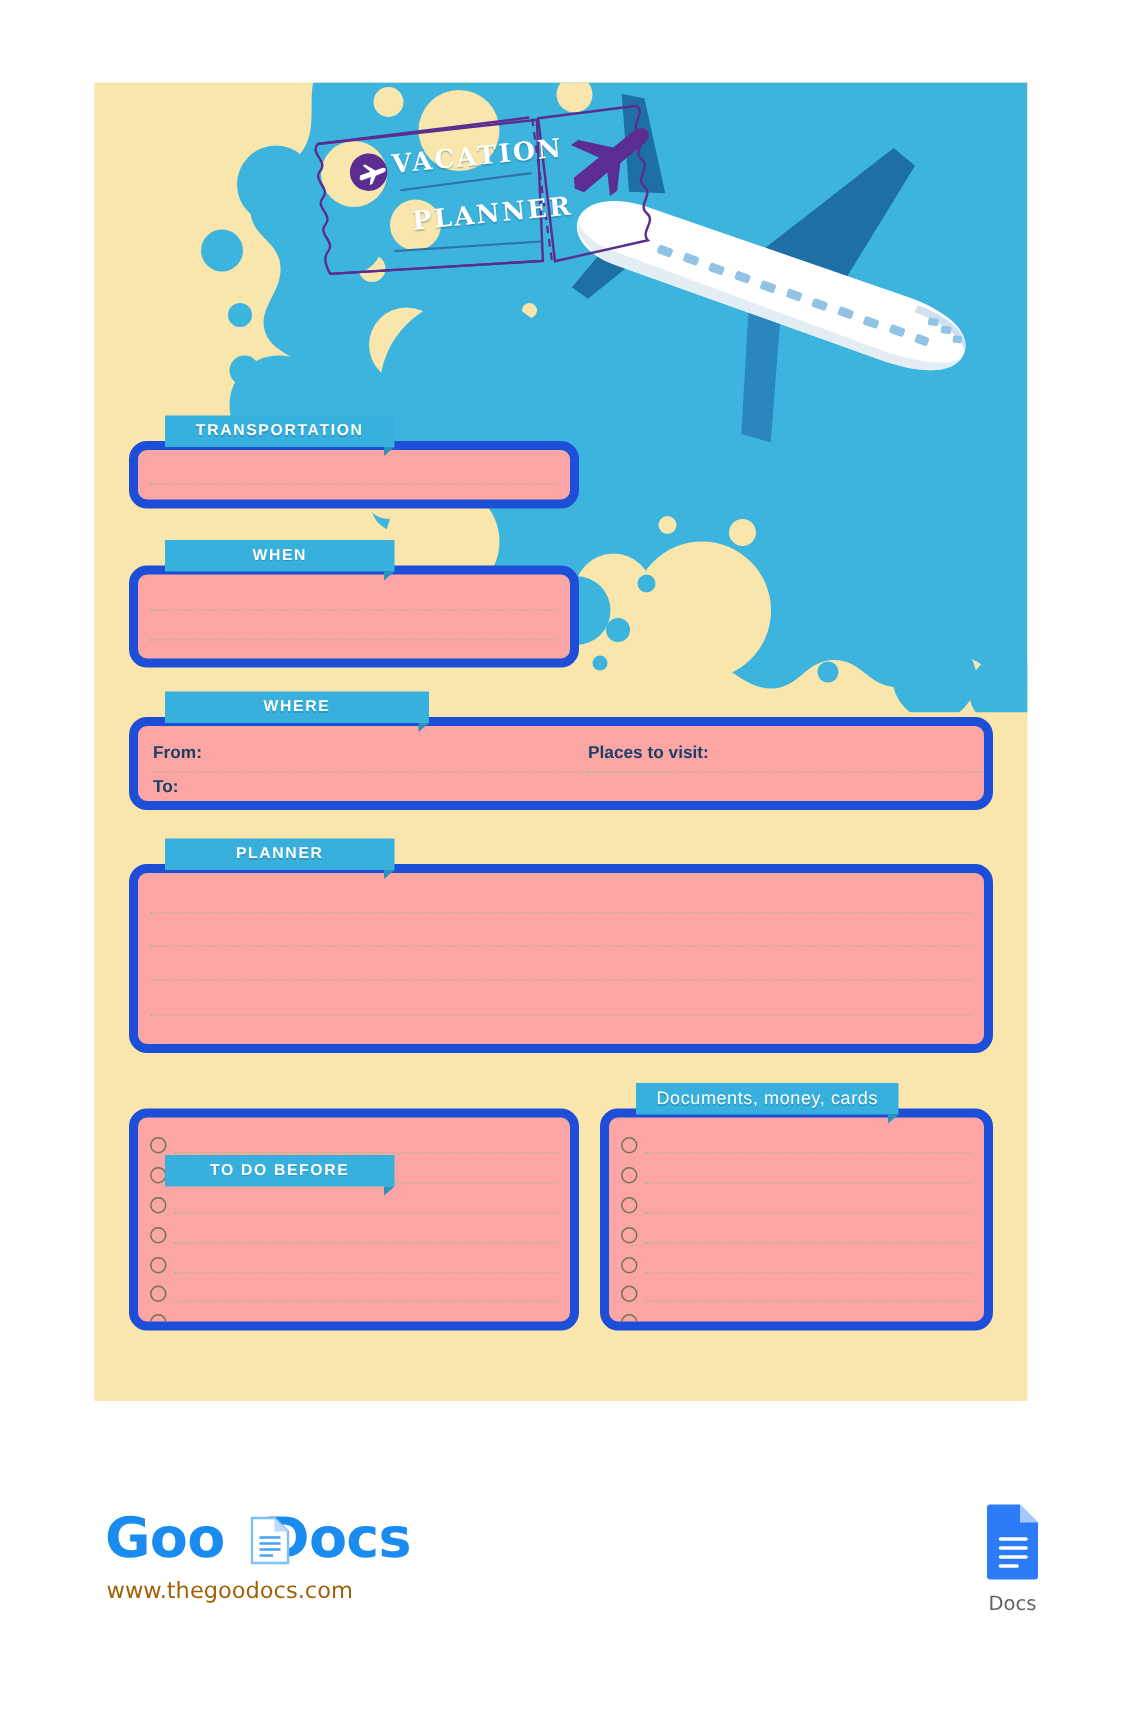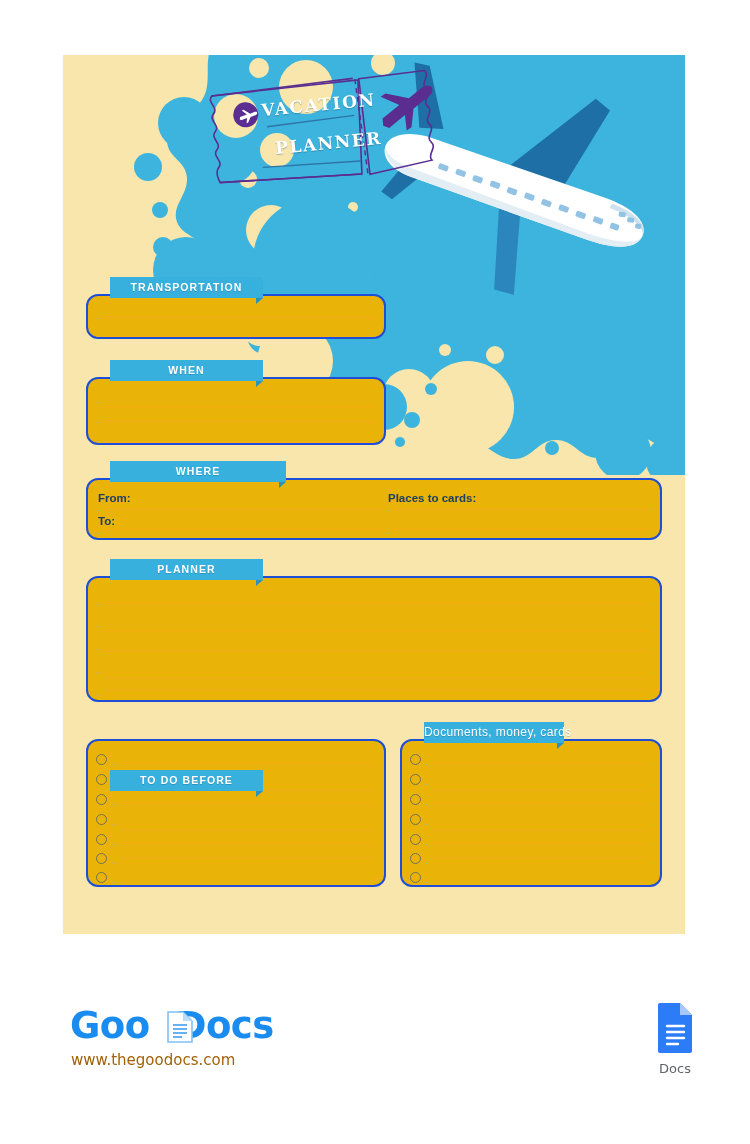--- a/index.html
+++ b/index.html
@@ -90,22 +90,22 @@
     position: absolute;
     right: -0px;
     bottom: -6px;
     border-left: 7px solid #2a93bd;
     border-bottom: 6px solid transparent;
   }
 
   .box {
     position: absolute;
     left: 0;
-    background: #eab308;
-    border: 2px solid #1d4ed8;
+    background: #fca5a5;
+    border: 6px solid #1d4ed8;
     border-radius: 12px;
     box-sizing: border-box;
     overflow: hidden;
   }
 
   .lines { position: absolute; left: 0; top: 0; right: 0; bottom: 0; }
   .dline {
     position: absolute;
     left: 8px;
     right: 8px;
@@ -361,21 +361,21 @@
 
     <div class="section" style="left:23px; top:406px; width:576px;">
       <div class="tab" style="left:24px; top:0; width:176px;">WHERE</div>
       <div class="box" style="top:17px; width:576px; height:62px;">
         <div class="where-label" style="left:10px; top:12px;">From:</div>
         <div class="where-rule" style="left:10px; top:30px; width:338px;"></div>
 
         <div class="where-label" style="left:10px; top:35px;">To:</div>
         <div class="where-rule" style="left:10px; top:53px; width:338px;"></div>
 
-        <div class="where-label" style="left:300px; top:12px;">Places to cards:</div>
+        <div class="where-label" style="left:300px; top:12px;">Places to visit:</div>
         <div class="where-rule" style="left:300px; top:30px; width:266px;"></div>
         <div class="where-rule" style="left:300px; top:53px; width:266px;"></div>
       </div>
     </div>
 
     <div class="section" style="left:23px; top:504px; width:576px;">
       <div class="tab" style="left:24px; top:0; width:153px;">PLANNER</div>
       <div class="box" style="top:17px; width:576px; height:126px;">
         <div class="lines">
           <div class="dline" style="top:26px;"></div>
@@ -403,21 +403,21 @@
         <div class="check" style="left:8px; top:33px;"></div>
         <div class="check" style="left:8px; top:53px;"></div>
         <div class="check" style="left:8px; top:73px;"></div>
         <div class="check" style="left:8px; top:93px;"></div>
         <div class="check" style="left:8px; top:112px;"></div>
         <div class="check" style="left:8px; top:131px;"></div>
       </div>
     </div>
 
     <div class="section" style="left:337px; top:667px; width:262px;">
-      <div class="tab mixed" style="left:24px; top:0; width:140px;">Documents, money, cards</div>
+      <div class="tab mixed" style="left:24px; top:0; width:175px;">Documents, money, cards</div>
       <div class="box" style="top:17px; width:262px; height:148px;">
         <div class="lines">
           <div class="dline" style="left:24px; top:23px;"></div>
           <div class="dline" style="left:24px; top:43px;"></div>
           <div class="dline" style="left:24px; top:63px;"></div>
           <div class="dline" style="left:24px; top:83px;"></div>
           <div class="dline" style="left:24px; top:103px;"></div>
           <div class="dline" style="left:24px; top:122px;"></div>
           <div class="dline" style="left:24px; top:141px;"></div>
         </div>

